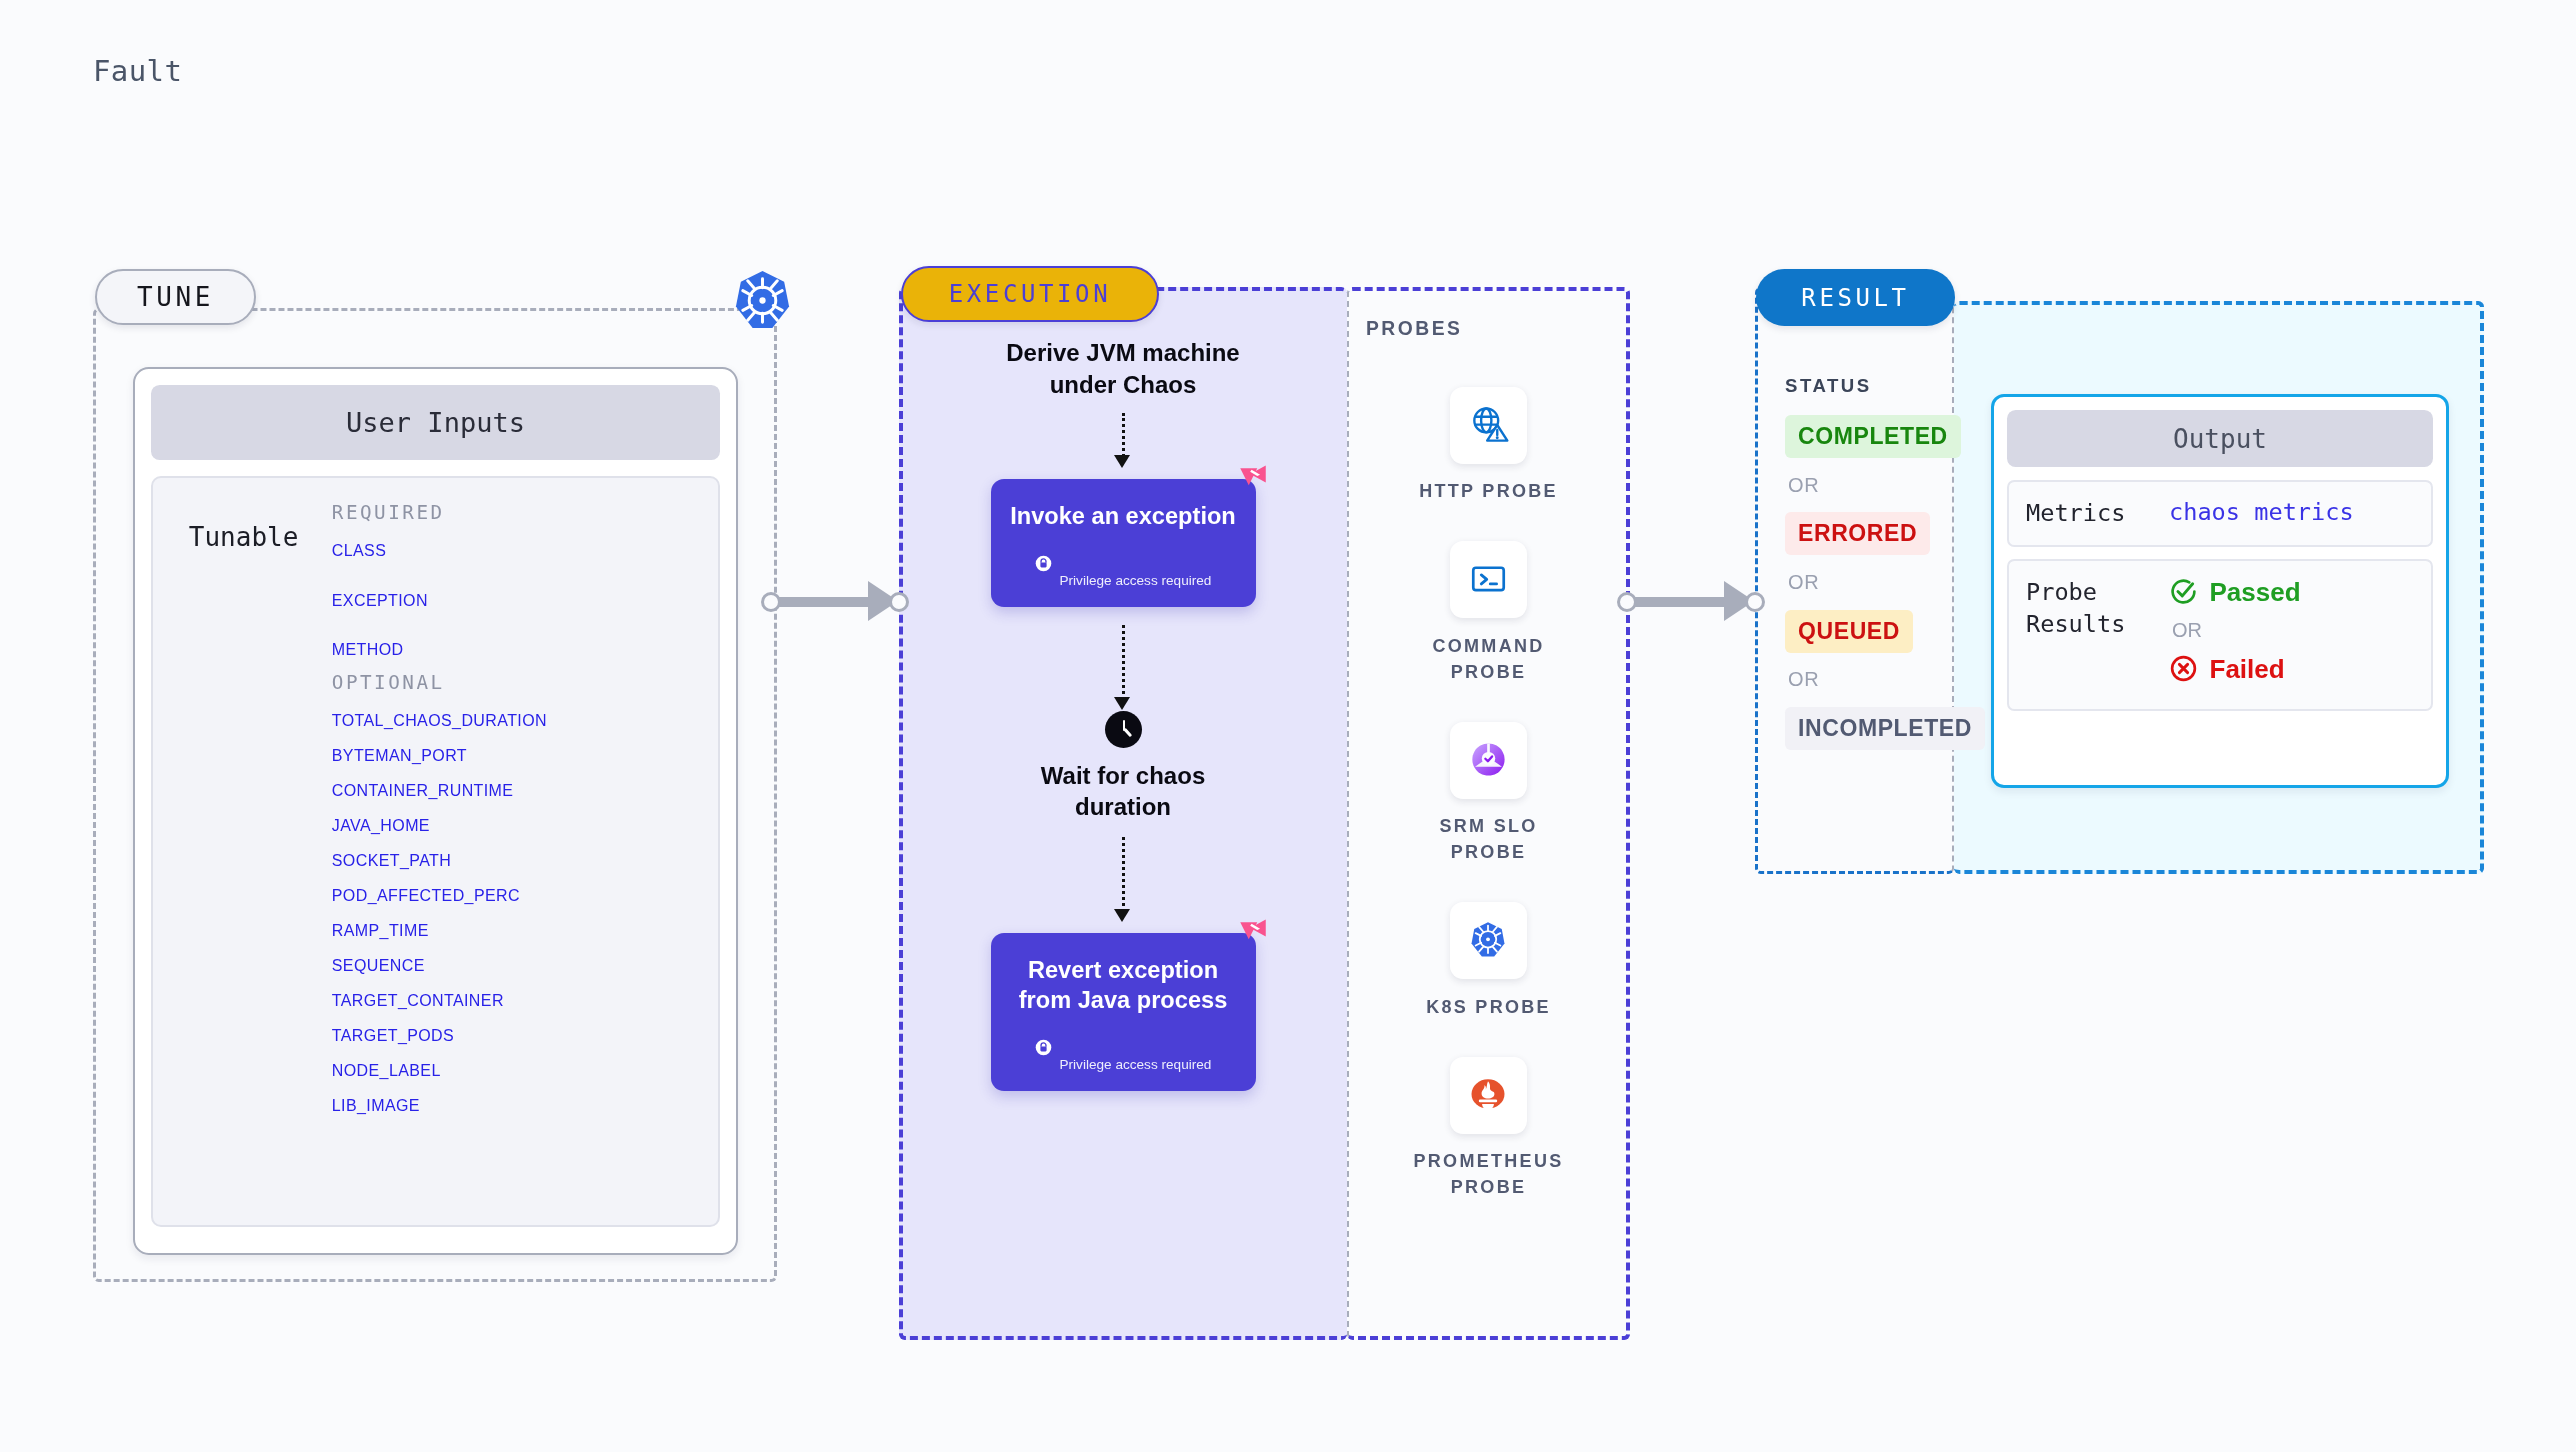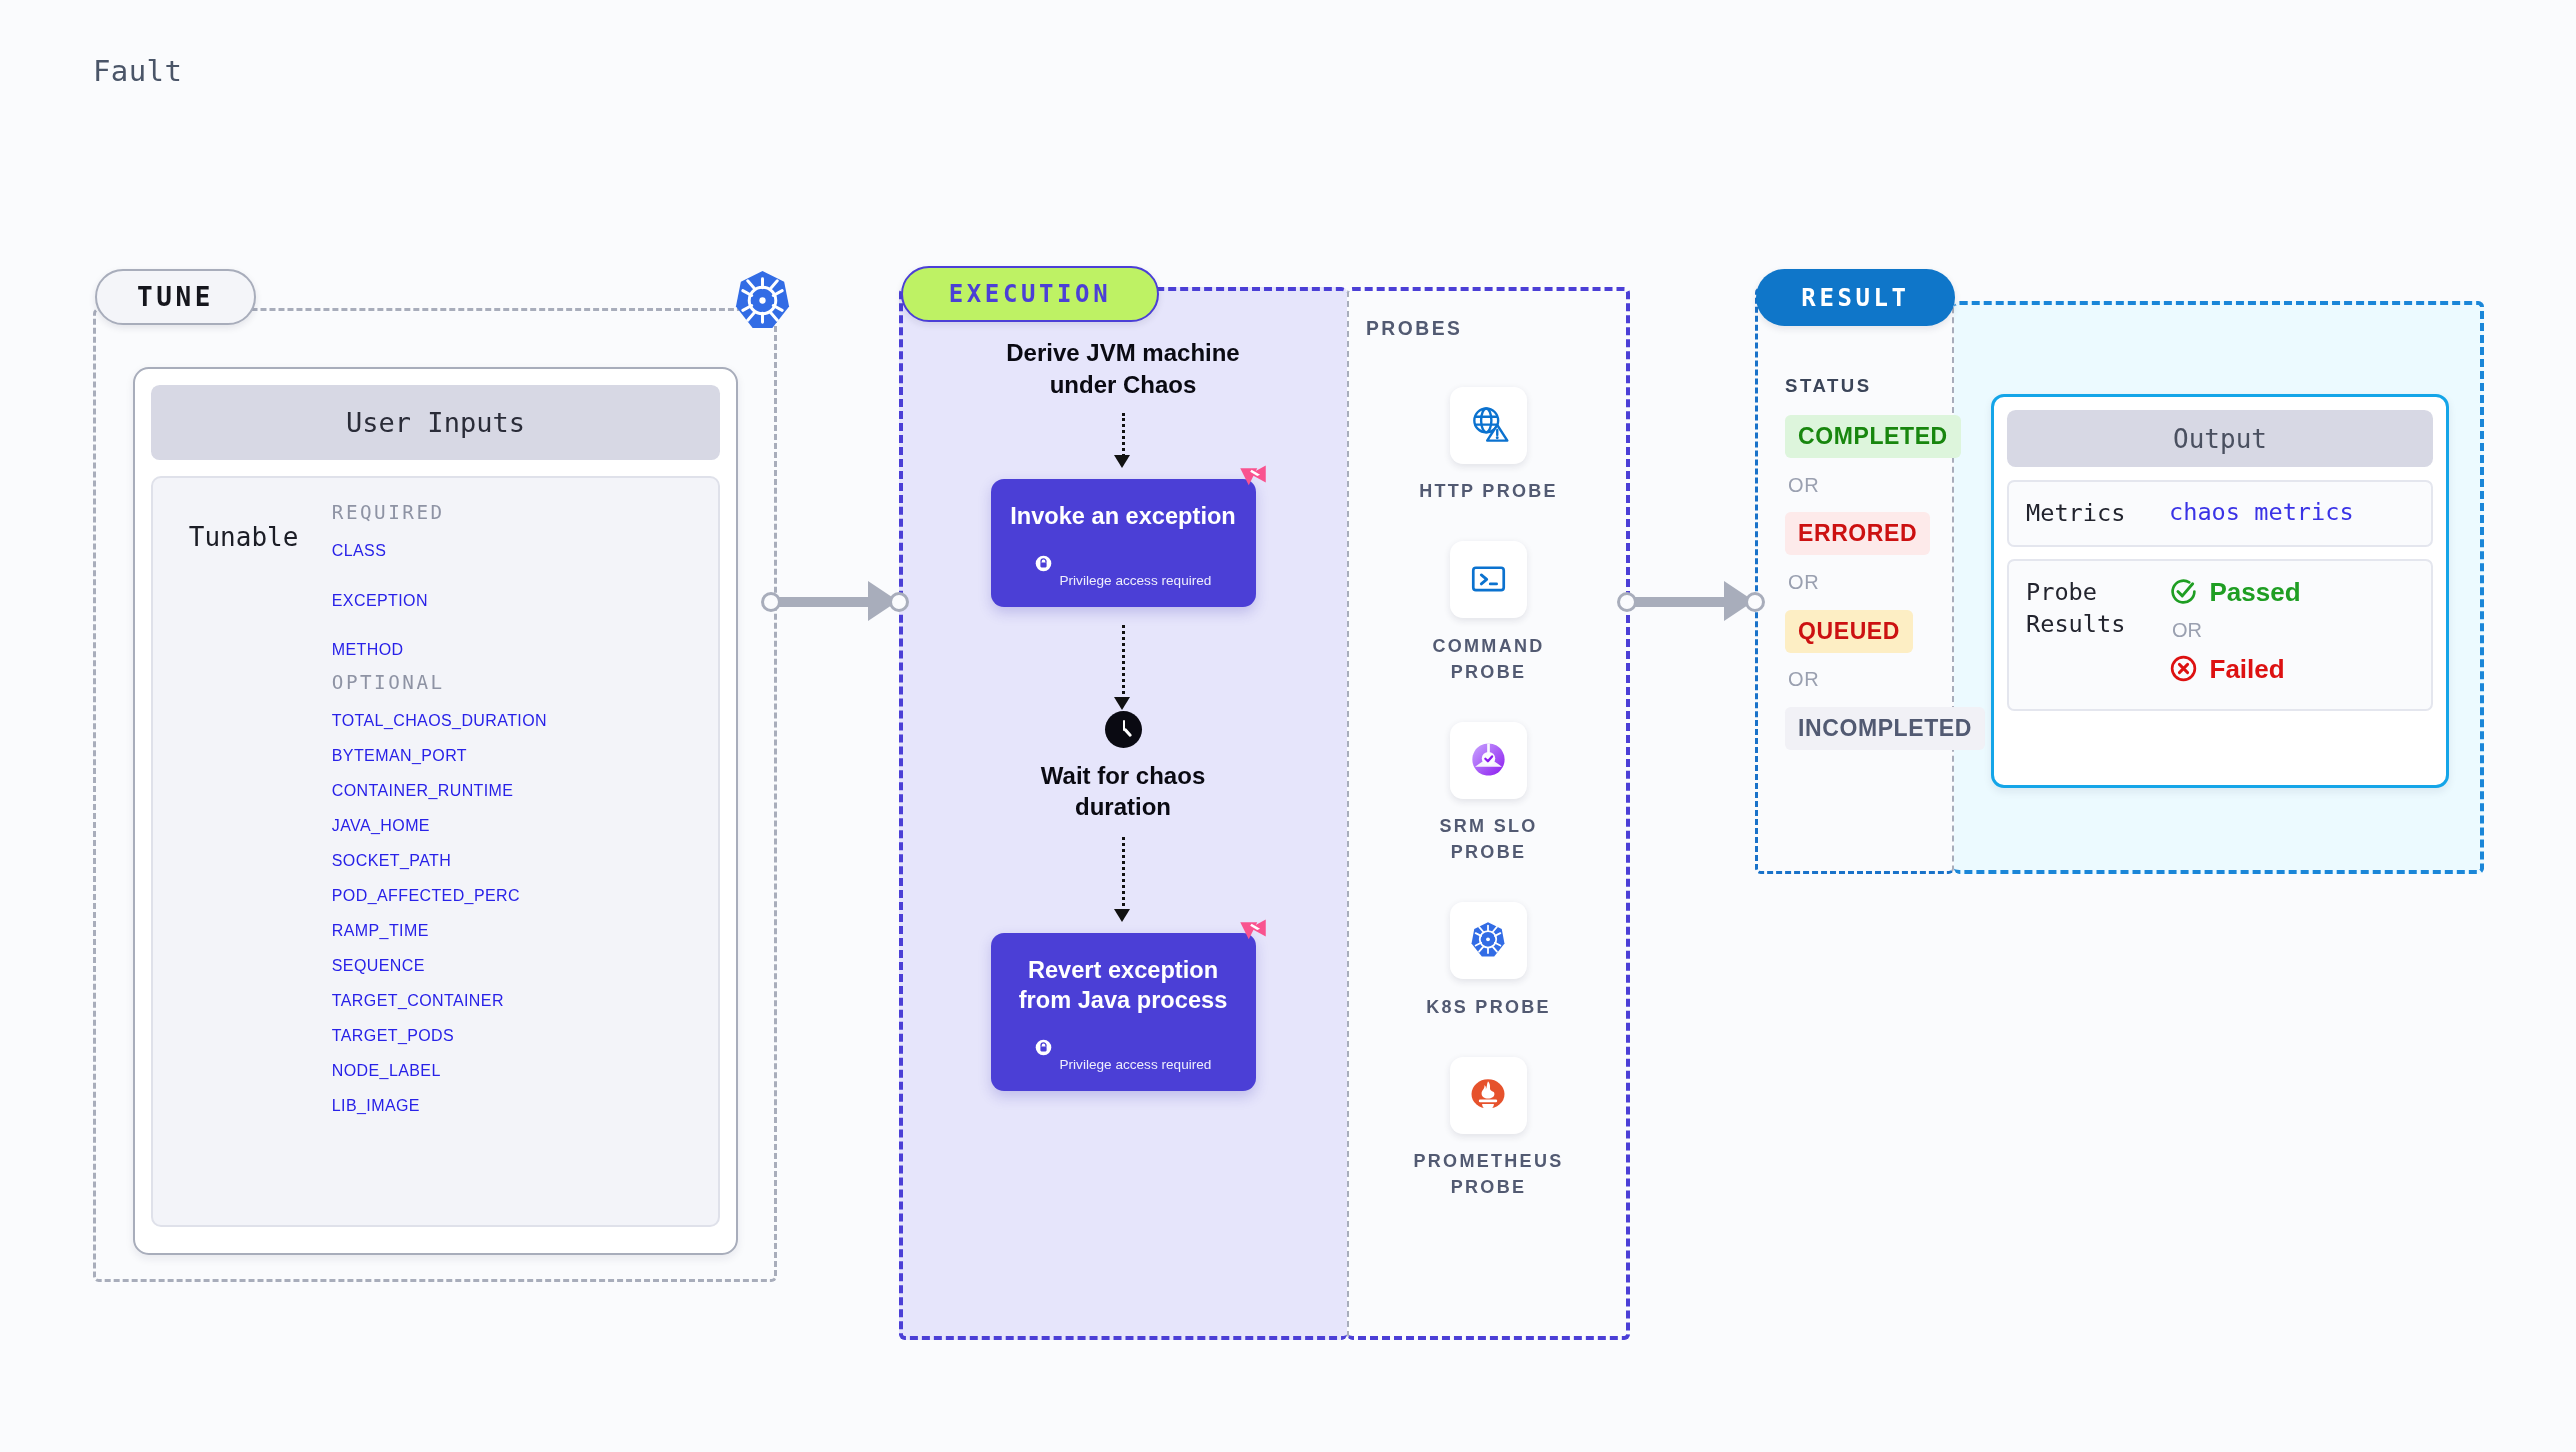--- a/index.html
+++ b/index.html
@@ -59,32 +59,32 @@
     border-left: none;
     background: #ecfaff;
   }
 
   
   .pill {
     position: absolute;
     display: flex; align-items: center; justify-content: center;
     border-radius: 716px;
     font-family: "DejaVu Sans Mono", monospace;
-    font-weight: bold;
+    font-weight: normal;
     z-index: 20;
     box-shadow: 0 2.9px 7.2px rgba(30,30,60,0.10);
   }
   .pill.tune {
     left: 95px; top: 269px; width: 161px; height: 56px;
     background: #f4f5f9; border: 2.9px solid #a8adbb;
     color: #15161d; font-size: 26px; letter-spacing: 3.6px;
   }
   .pill.exec {
     left: 901px; top: 266px; width: 258px; height: 56px;
-    background: #bef264; border: 2.9px solid #4b3fd6;
+    background: #eab308; border: 2.9px solid #4b3fd6;
     color: #4b3fd6; font-size: 24px; letter-spacing: 3.6px;
   }
   .pill.result {
     left: 1756px; top: 269px; width: 199px; height: 57px;
     background: #0f76c9; border: none;
     color: #ffffff; font-size: 24px; letter-spacing: 3.6px;
   }
 
   
   .k8s-top {

